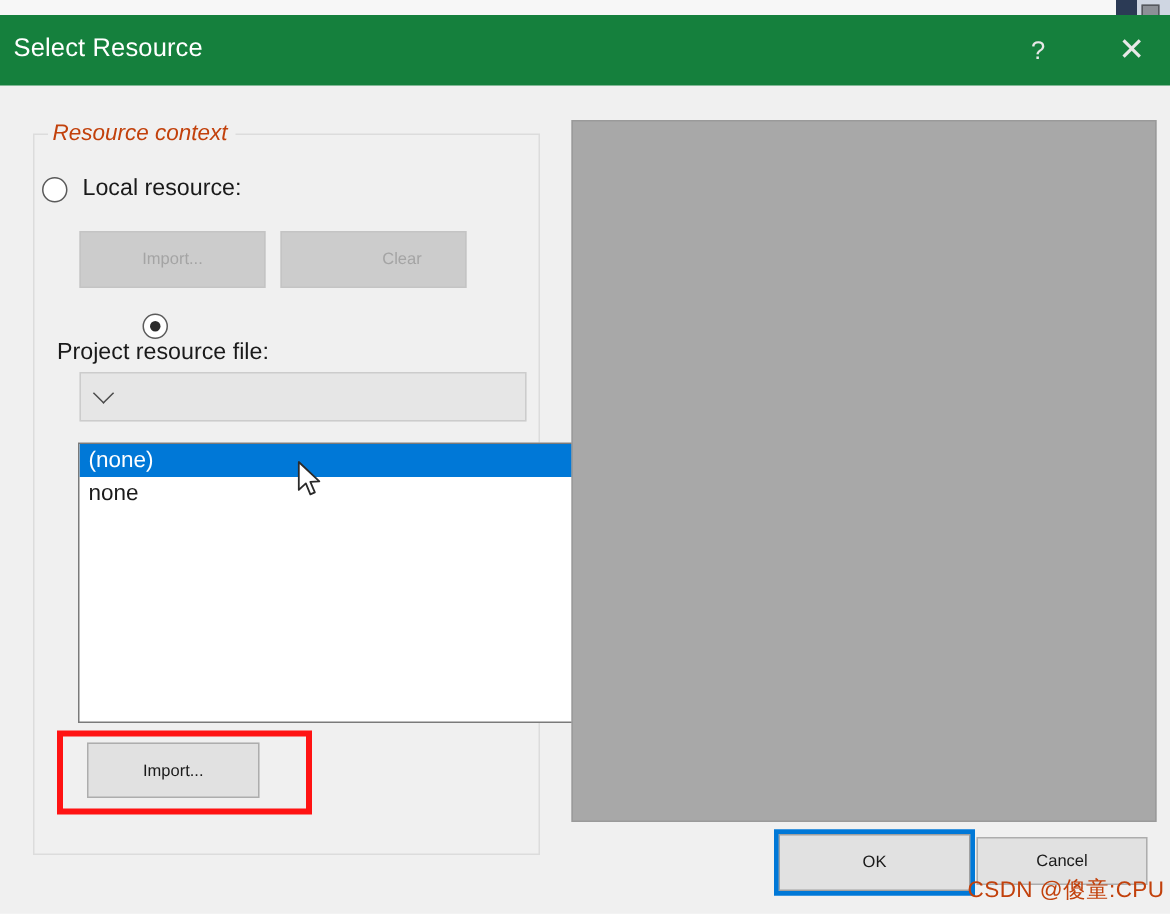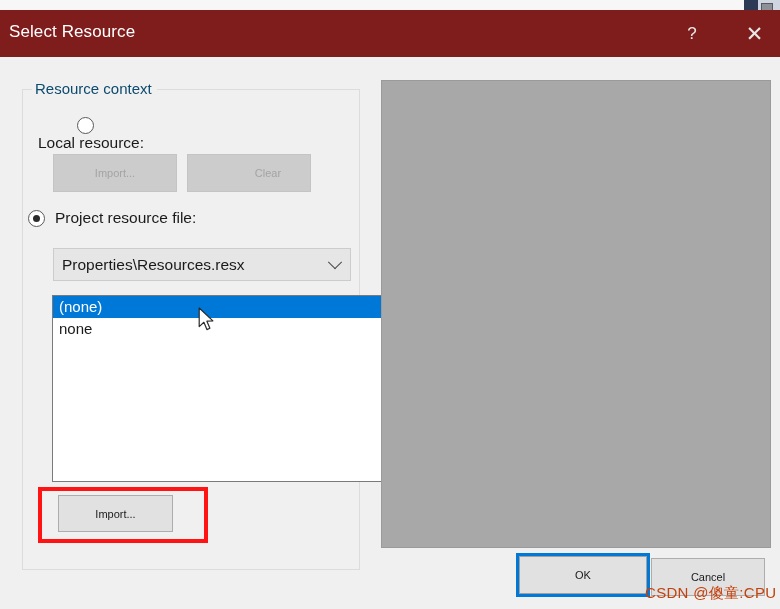--- a/index.html
+++ b/index.html
@@ -57,21 +57,21 @@
     width: 780px;
     height: 599px;
     background: #f0f0f0;
   }
 
   
   .titlebar {
     position: absolute;
     left: 0; top: 0;
     width: 780px; height: 58px;
-    background: #7f1d1d;
+    background: #15803d;
     display: flex;
     align-items: center;
   }
   .title-text {
     position: absolute;
     left: 9px; top: 12px;
     color: #ffffff;
     font-size: 17px;
     letter-spacing: .1px;
     white-space: nowrap;
@@ -116,22 +116,23 @@
     border: 1px solid #dcdcdc;
     box-sizing: border-box;
     background: transparent;
   }
   .groupbox-label {
     position: absolute;
     left: 32px; top: 23px;
     background: #f0f0f0;
     padding: 0 5px 0 3px;
     font-size: 15px;
-    color: #0c4a6e;
-    white-space: nowrap;
+    color: #c2410c;
+    white-space: nowrap;
+    font-style: italic;
   }
 
   
   .radio-row {
     position: absolute;
     display: flex;
     align-items: center;
     cursor: default;
   }
   .radio-mark {
@@ -150,22 +151,22 @@
     width: 7px; height: 7px;
     border-radius: 50%;
     background: #2b2b2b;
   }
   .radio-label {
     margin-left: 10px;
     font-size: 15.5px;
     color: #1a1a1a;
     white-space: nowrap;
   }
-  #radio-local { left: 28px; top: 60px; flex-direction: column; }
-  #radio-project { left: 28px; top: 152px; }
+  #radio-local { left: 28px; top: 60px; }
+  #radio-project { left: 28px; top: 152px; flex-direction: column; }
 
   
   .btn {
     position: absolute;
     box-sizing: border-box;
     display: flex;
     align-items: center;
     justify-content: center;
     font-size: 11px;
     background: #e1e1e1;
@@ -267,21 +268,21 @@
   
   #btn-ok {
     left: 519px; top: 499px; width: 128px; height: 38px;
     background: #e1e1e1;
     border: 1px solid #a0a0a0;
     outline: 3px solid #0078d7;
     outline-offset: -0px;
     box-shadow: 0 0 0 3px #0078d7;
   }
   #btn-cancel {
-    left: 651px; top: 501px; width: 114px; height: 38px;
+    left: 651px; top: 501px; width: 114px; height: 32px;
   }
 
   
   .watermark {
     position: absolute;
     left: 645px; top: 574px;
     font-size: 15px;
     color: #c2410c;
     white-space: nowrap;
     letter-spacing: .3px;
@@ -328,21 +329,20 @@
 
       <div class="btn disabled" id="btn-import-disabled">Import...</div>
       <div class="btn disabled" id="btn-clear-disabled">Clear</div>
 
       <div class="radio-row" id="radio-project">
         <span class="radio-mark checked"></span>
         <span class="radio-label">Project resource file:</span>
       </div>
 
       <div class="combo">
-        <span class="combo-text">Properties\Resources.resx</span>
         <span class="combo-arrow">
           <span class="chev"></span>
         </span>
       </div>
 
       <div class="listbox">
         <div class="list-item selected">(none)</div>
         <div class="list-item">none</div>
       </div>
 

